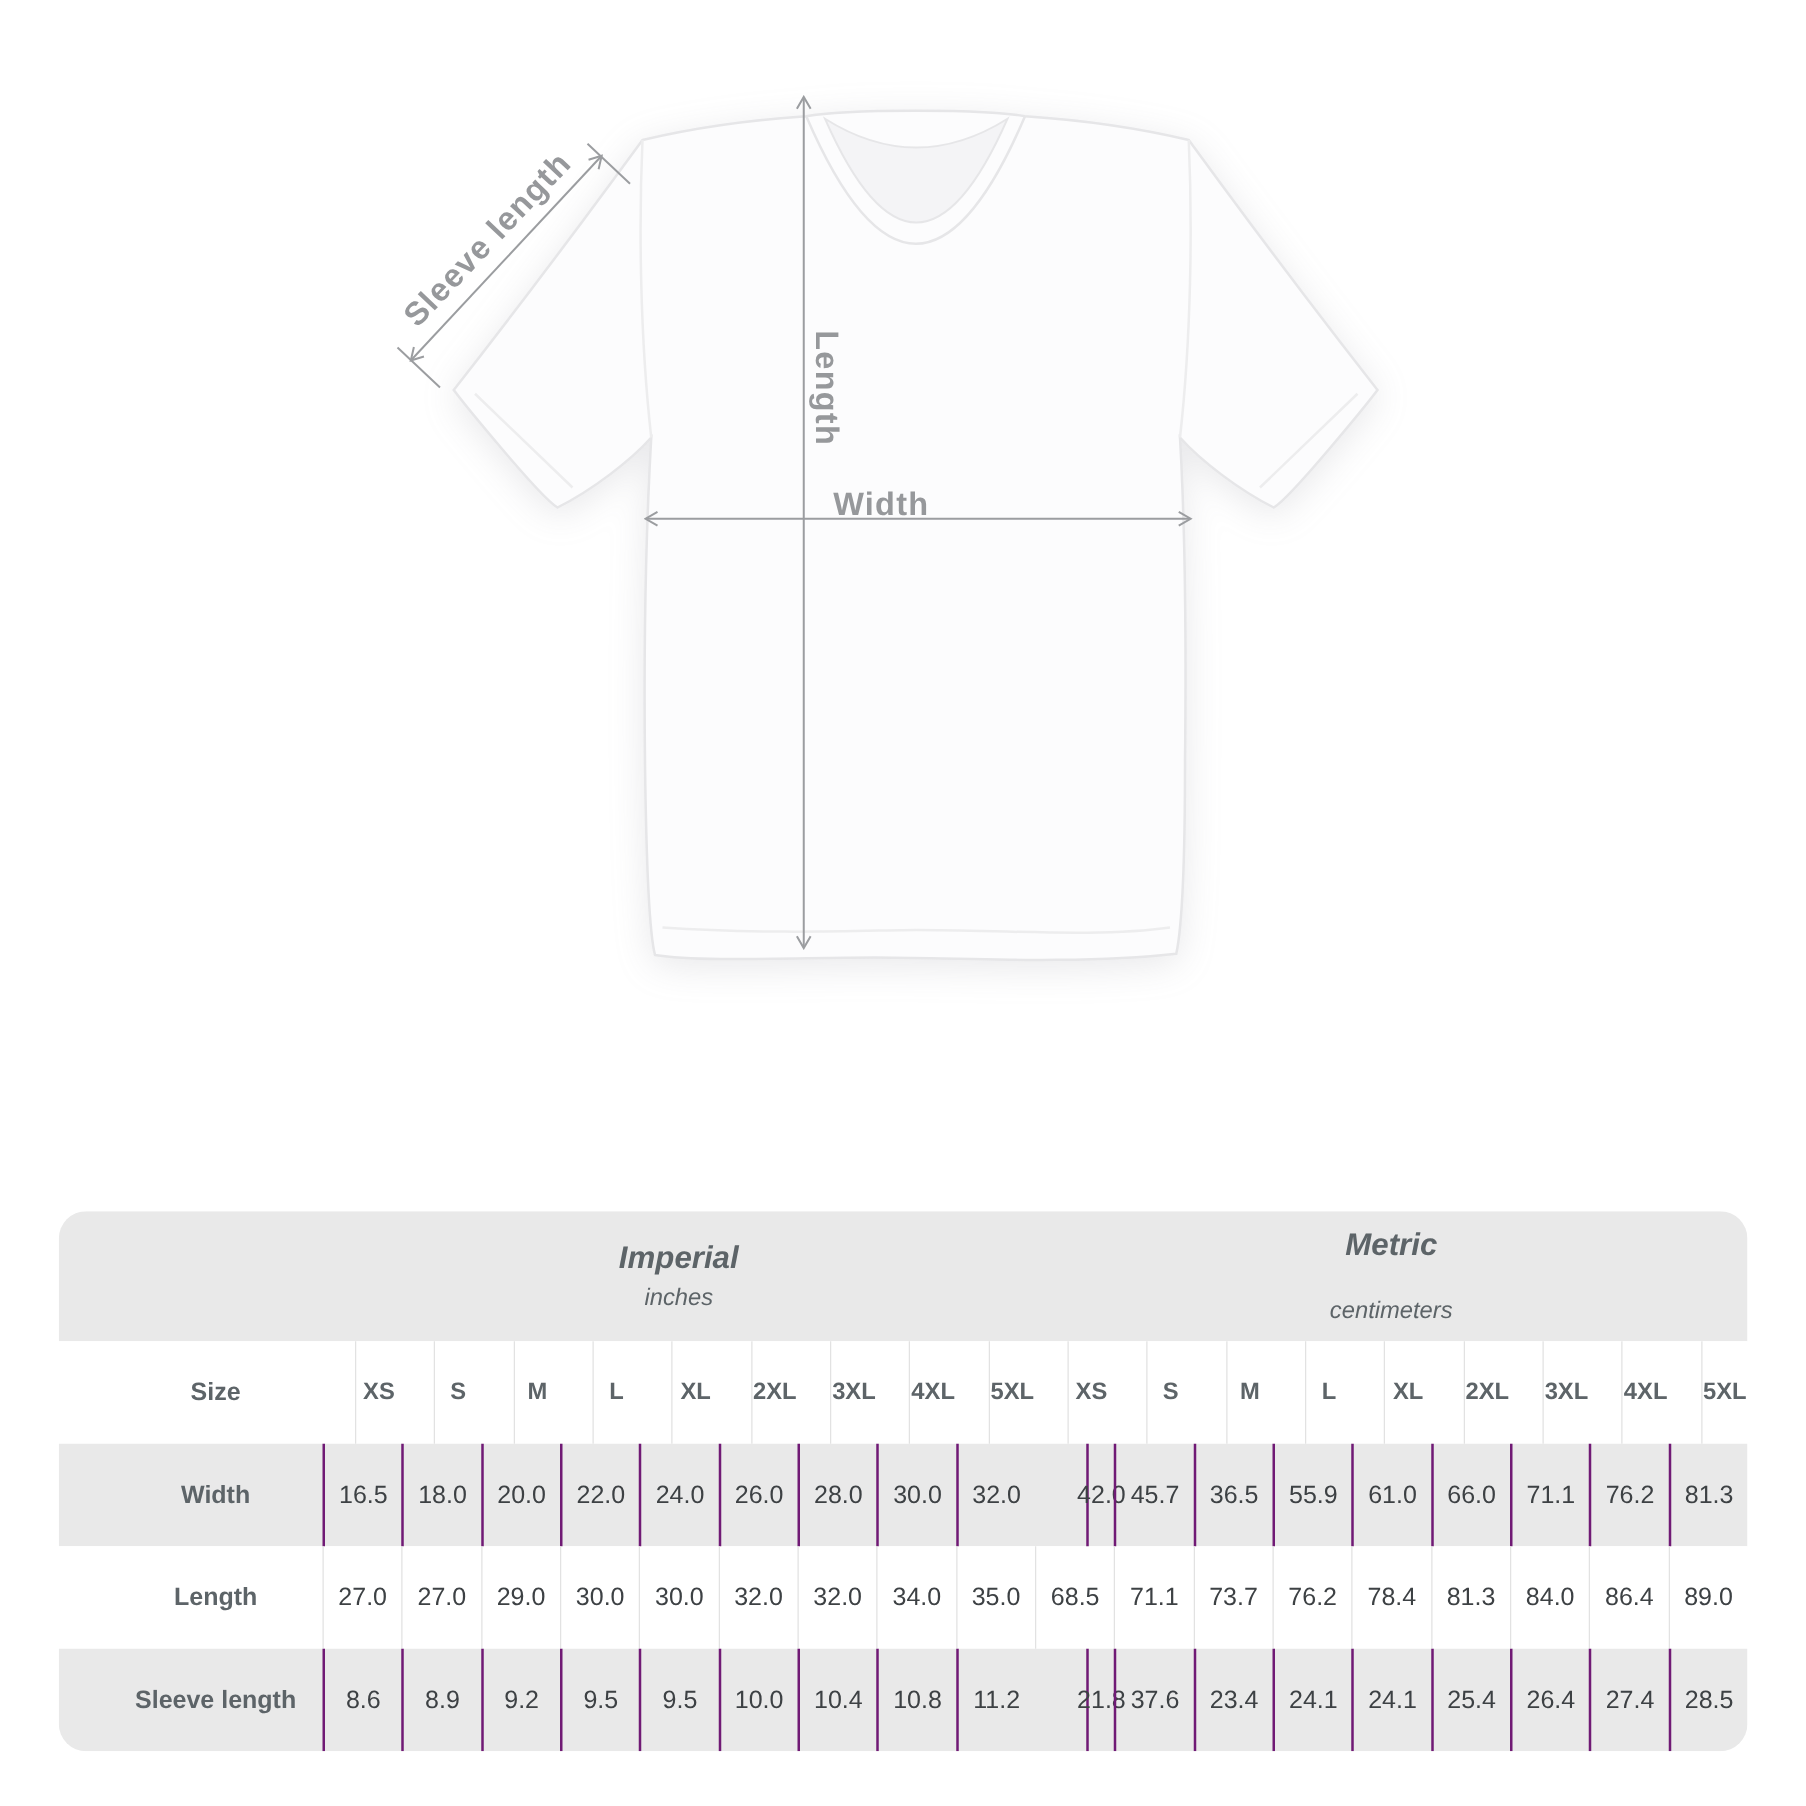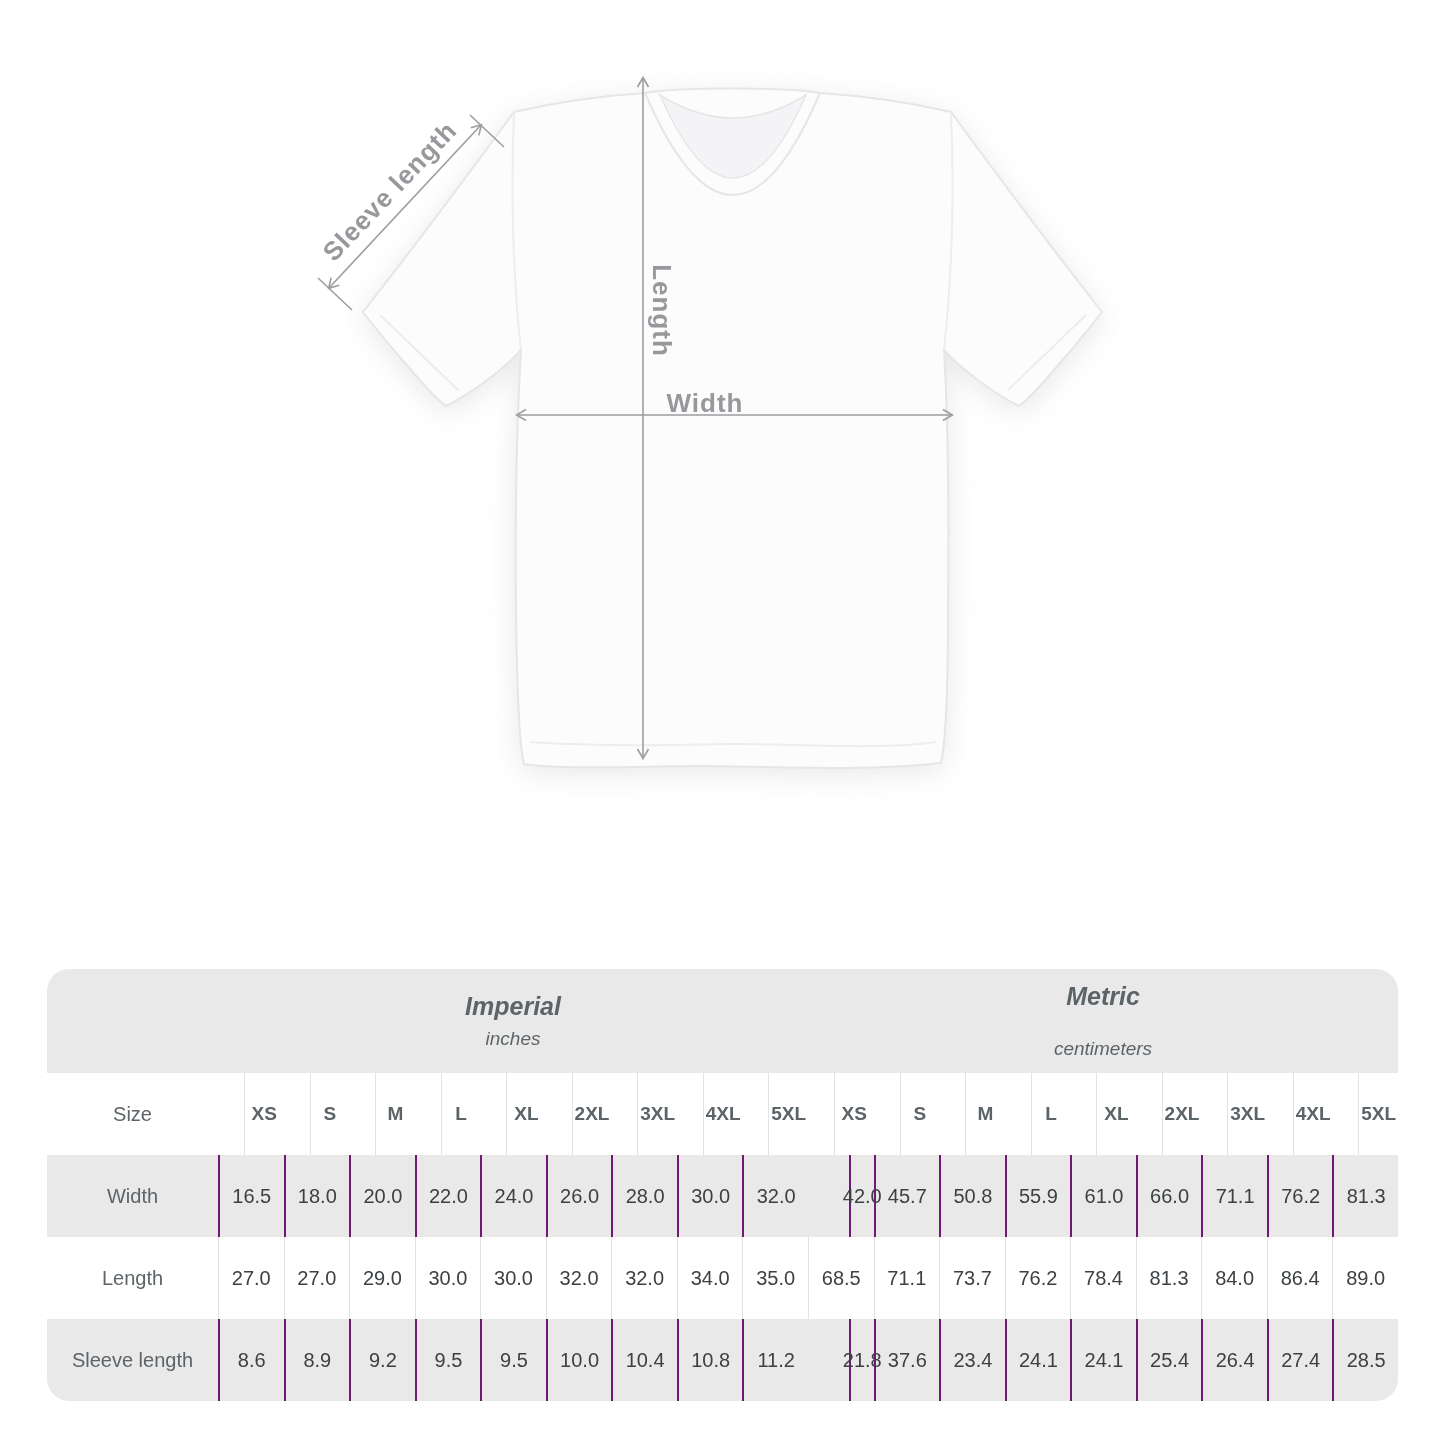--- a/index.html
+++ b/index.html
@@ -14,31 +14,31 @@
   .dim-width{width:200px;left:605px;top:388px;font-size:26px;}
 
   
   .chart-title{position:absolute;left:0;top:853px;width:100%;text-align:center;margin:0;
     font-size:31px;font-weight:bold;color:#3b3e41;letter-spacing:.5px;}
   .chart-subtitle{position:absolute;left:0;top:917px;width:100%;text-align:center;margin:0;
     font-size:19px;font-style:italic;color:#6d6d6d;}
 
   
   .size-table{position:absolute;left:47px;top:969px;width:1351px;border-radius:22px;overflow:hidden;}
-  .trow{display:grid;grid-template-columns:171px repeat(18,1fr);}
+  .trow{display:grid;grid-template-columns:171px repeat(18,1fr);padding-left:40px;}
   .thead{height:104px;background:#e9e9e9;}
   .r-light{height:82px;background:#fff;}
   .r-dark{height:82px;background:#e9e9e9;}
   .cell{display:flex;align-items:center;justify-content:center;min-width:0;}
   .group{flex-direction:column;}
   .g-imperial{grid-column:2 / span 9;}
   .g-metric{grid-column:11 / span 9;gap:20px;}
   .gname{font-weight:bold;font-style:italic;font-size:25px;color:#5d6468;}
   .gunit{font-style:italic;font-size:19px;color:#5d6468;margin-top:7px;}
-  .rlabel{font-weight:normal;font-size:20px;color:#5d6468;}
+  .rlabel{font-weight:bold;font-size:20px;color:#5d6468;}
   .sz{font-weight:bold;font-size:19px;color:#5d6468;margin-left:26px;}
   .val{font-size:20px;color:#3d4144;}
   .r-light .cell + .cell{border-left:1px solid #e2e2e2;}
   .r-dark  .cell + .cell{border-left:2px solid #701a75;}
   .r-light .grp{border-left-width:3px;}
   .r-dark  .grp{border-left-width:5px;margin-left:41px;}
 </style>
 </head>
 <body>
 
@@ -141,21 +141,21 @@
       <div class="cell val">18.0</div>
       <div class="cell val">20.0</div>
       <div class="cell val">22.0</div>
       <div class="cell val">24.0</div>
       <div class="cell val">26.0</div>
       <div class="cell val">28.0</div>
       <div class="cell val">30.0</div>
       <div class="cell val">32.0</div>
       <div class="cell val grp">42.0</div>
       <div class="cell val">45.7</div>
-      <div class="cell val">50.8</div>
+      <div class="cell val">36.5</div>
       <div class="cell val">55.9</div>
       <div class="cell val">61.0</div>
       <div class="cell val">66.0</div>
       <div class="cell val">71.1</div>
       <div class="cell val">76.2</div>
       <div class="cell val">81.3</div>
     </div>
 
     <div class="trow r-light">
       <div class="cell rlabel">Length</div>

